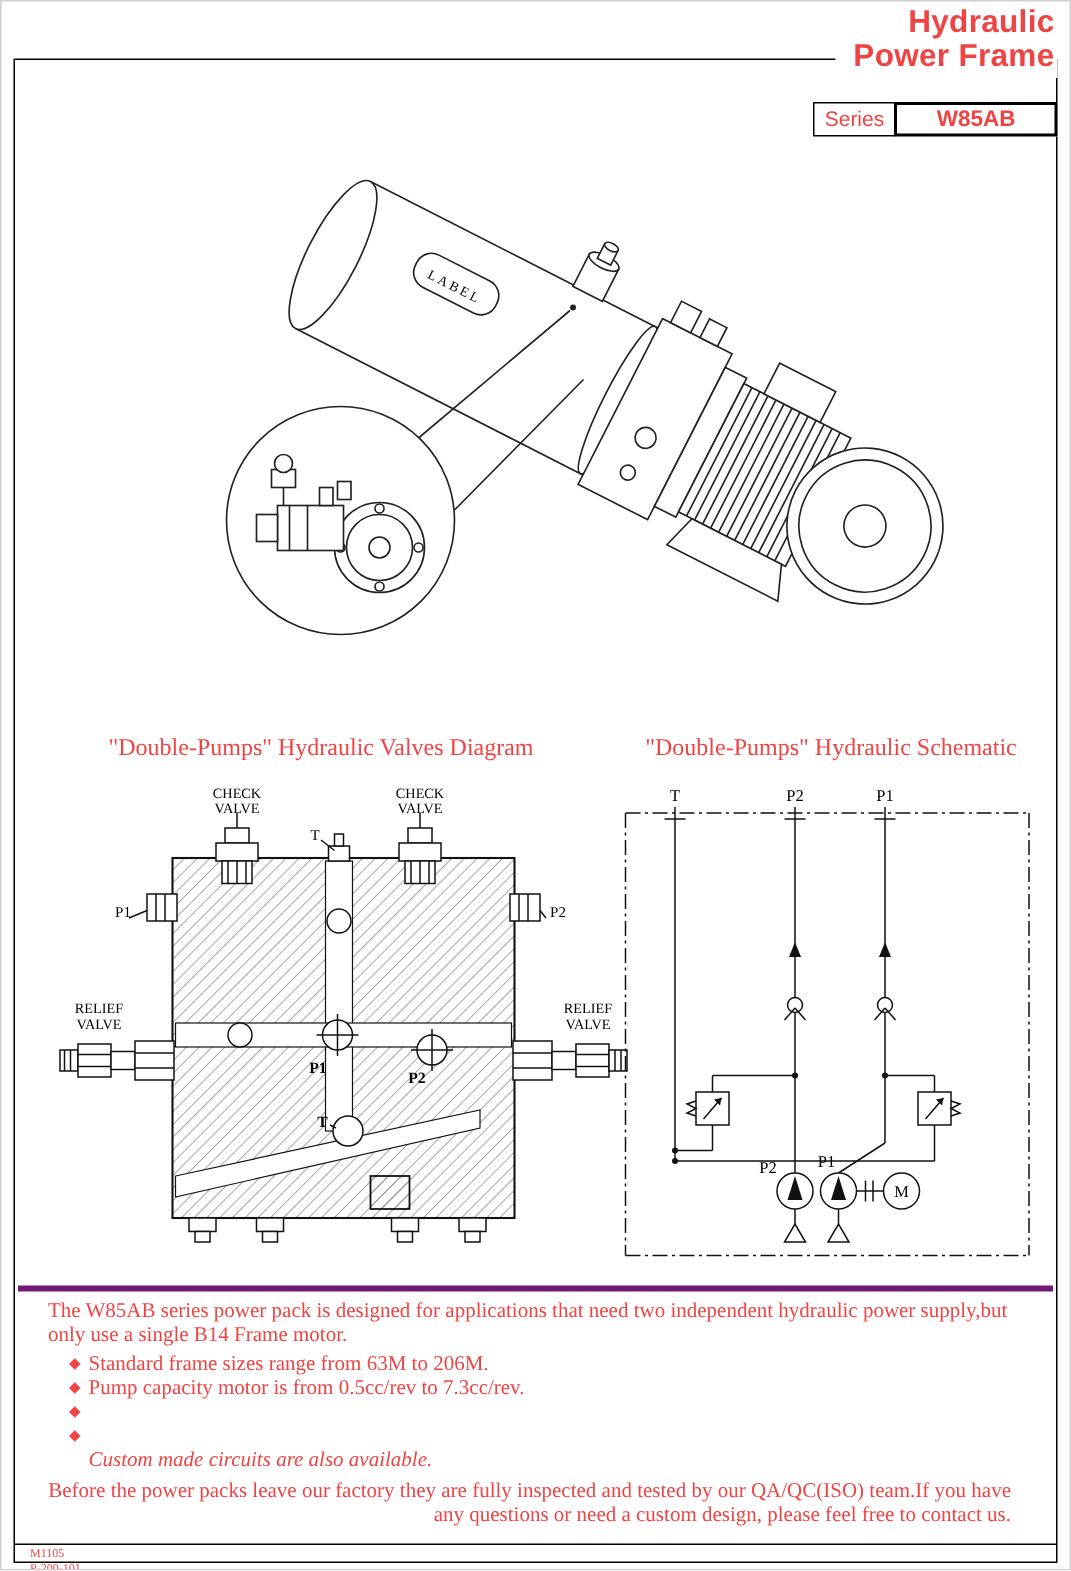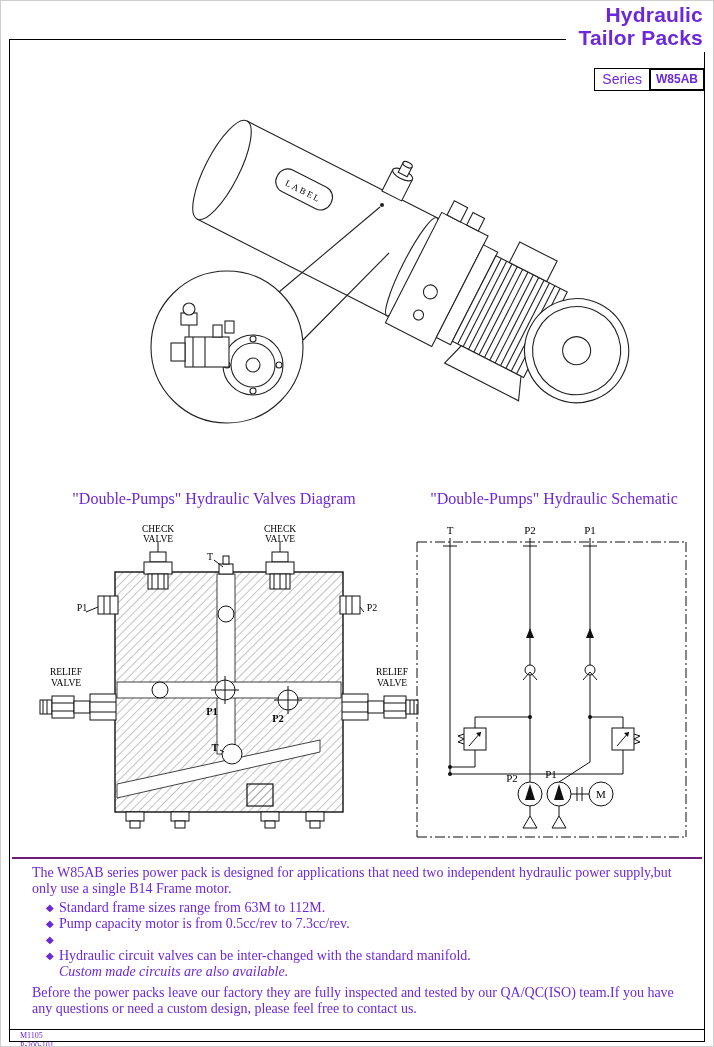--- a/index.html
+++ b/index.html
@@ -1,48 +1,48 @@
 <!DOCTYPE html>
 <html><head>
 <meta charset="utf-8">
 <style>
   html,body{margin:0;padding:0;background:#fff;}
   .page{position:relative;width:714px;height:1047px;background:#fff;overflow:hidden;
-        font-family:"Liberation Serif",serif;color:#6d28d9;border:1px solid #cfcfcf;box-sizing:border-box;}
+        font-family:"Liberation Serif",serif;color:#ef4444;border:1px solid #cfcfcf;box-sizing:border-box;}
   .border-box{position:absolute;left:8px;top:38px;right:8px;bottom:4px;border:1.5px solid #000;}
   .doc-title{position:absolute;top:2px;right:8px;z-index:6;text-align:right;background:#fff;
              padding:0 2px 3px 12px;font-family:"Liberation Sans",sans-serif;font-weight:bold;
              font-size:21px;line-height:23px;letter-spacing:0.2px;}
   .series{position:absolute;top:13px;right:-1px;display:flex;z-index:5;font-family:"Liberation Sans",sans-serif;background:#fff;margin-top:15px;}
   .series .lbl{border:1px solid #000;padding:2px 7px 2px 7px;font-size:14px;line-height:17px;background:#fff;}
-  .series .val{border:2px solid #000;margin-left:-1px;padding:1px 5px;font-size:12px;line-height:17px;font-weight:bold;background:#fff;}
+  .series .val{border:2px solid #000;margin-left:-1px;padding:1px 26px;font-size:15px;line-height:17px;font-weight:bold;background:#fff;}
   svg{position:absolute;}
   svg text{font-family:"Liberation Serif",serif;fill:#000;}
   .vtitle{position:absolute;top:450px;left:18px;width:372px;text-align:center;font-size:16px;}
   .stitle{position:absolute;top:450px;left:388px;width:312px;text-align:center;font-size:16px;}
-  .text-section{position:absolute;left:2px;right:2px;top:817px;height:176px;border-top:2px solid #701a75;
+  .text-section{position:absolute;left:2px;right:2px;top:817px;height:176px;border-top:4px solid #701a75;
                 padding:6px 28px 0 20px;font-size:14px;line-height:16px;}
   .text-section p{margin:0;}
   .bullets{margin:3px 0 0 14px;}
   .bullet-row{display:flex;}
   .bullet-row .diamond{width:13px;font-size:10px;line-height:16px;flex:none;}
   .bullet-cont{margin-left:13px;font-style:italic;}
-  .closing{margin-top:5px !important;}
+  .closing{margin-top:5px !important;text-align:right;}
   .footer{position:absolute;left:0;right:0;bottom:0;height:12px;border-top:1px solid #000;
           display:flex;justify-content:space-between;align-items:flex-start;
           font-size:8px;line-height:10px;padding:1px 10px;box-sizing:border-box;flex-direction:column;}
 </style>
 </head>
 <body>
 
 <div class="page">
 
   <div class="doc-title">
     <div>Hydraulic</div>
-    <div>Tailor Packs</div>
+    <div>Power Frame</div>
   </div>
 
   <div class="border-box">
 
     <div class="series">
       <span class="lbl">Series</span>
       <span class="val">W85AB</span>
     </div>
 
     <svg style="left:117px;top:45px" width="565" height="390" viewBox="0 0 565 390">
@@ -331,32 +331,31 @@
         <text x="152" y="256">P1</text>
         <text x="202" y="276">M</text>
       </g>
     </svg>
 
     <div class="text-section">
       <p>The W85AB series power pack is designed for applications that need two independent hydraulic power supply,but only use a single B14 Frame motor.</p>
       <div class="bullets">
         <div class="bullet-row">
           <span class="diamond">◆</span>
-          <span>Standard frame sizes range from 63M to 112M.</span>
+          <span>Standard frame sizes range from 63M to 206M.</span>
         </div>
         <div class="bullet-row">
           <span class="diamond">◆</span>
           <span>Pump capacity motor is from 0.5cc/rev to 7.3cc/rev.</span>
         </div>
         <div class="bullet-row">
           <span class="diamond">◆</span>
         </div>
         <div class="bullet-row">
           <span class="diamond">◆</span>
-          <span>Hydraulic circuit valves can be inter-changed with the standard manifold.</span>
         </div>
         <div class="bullet-cont">Custom made circuits are also available.</div>
       </div>
       <p class="closing">Before the power packs leave our factory they are fully inspected and tested by our QA/QC(ISO) team.If you have any questions or need a custom design, please feel free to contact us.</p>
     </div>
 
     <div class="footer">
       <span>M1105</span>
       <span>P-200-101</span>
     </div>

